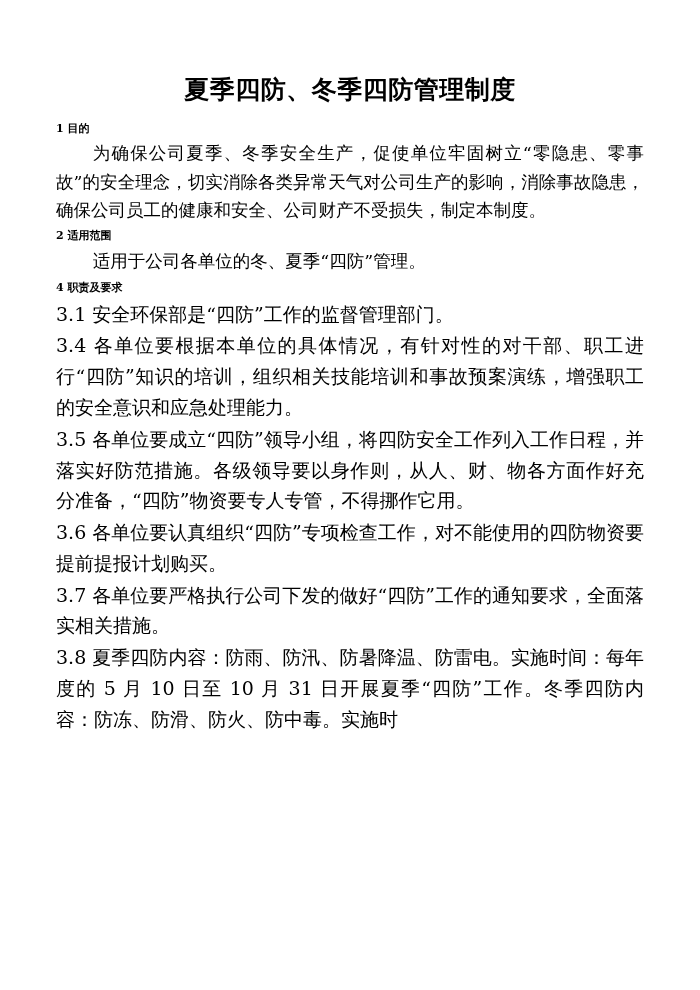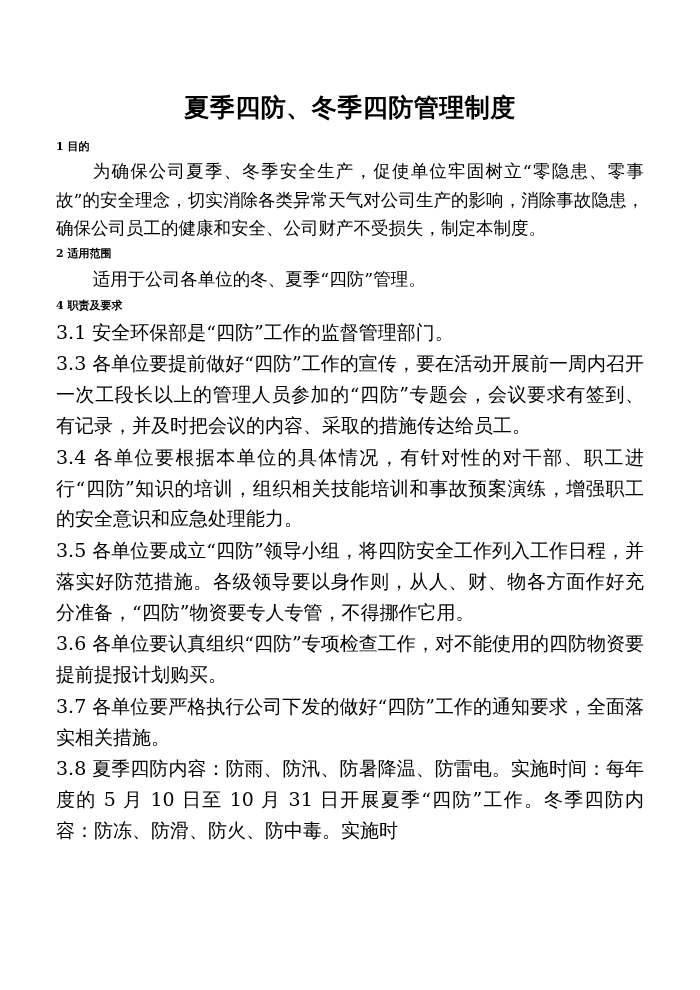--- a/index.html
+++ b/index.html
@@ -11,21 +11,21 @@
     height: 990px;
     background: #ffffff;
     font-family: "DejaVu Serif", "Liberation Serif", serif;
     color: #000000;
     overflow: hidden;
   }
   .page {
     width: 700px;
     height: 794px;
     box-sizing: border-box;
-    padding: 74px 56px 20px 56px;
+    padding: 56px 56px 20px 56px;
     position: relative;
   }
   .doc-title {
     text-align: center;
     font-size: 25px;
     font-weight: bold;
     letter-spacing: 0.5px;
     margin: 18px 0 14px 0;
     line-height: 1.3;
   }
@@ -62,20 +62,19 @@
 
   <div class="section-heading">1 目的</div>
   <p class="para indent">为确保公司夏季、冬季安全生产，促使单位牢固树立“零隐患、零事故”的安全理念，切实消除各类异常天气对公司生产的影响，消除事故隐患，确保公司员工的健康和安全、公司财产不受损失，制定本制度。</p>
 
   <div class="section-heading">2 适用范围</div>
   <p class="para indent">适用于公司各单位的冬、夏季“四防”管理。</p>
 
   <div class="section-heading">4 职责及要求</div>
 
   <p class="num-para">3.1 安全环保部是“四防”工作的监督管理部门。</p>
-  <p class="num-para">3.3 各单位要提前做好“四防”工作的宣传，要在活动开展前一周内召开一次工段长以上的管理人员参加的“四防”专题会，会议要求有签到、有记录，并及时把会议的内容、采取的措施传达给员工。</p>
   <p class="num-para">3.4 各单位要根据本单位的具体情况，有针对性的对干部、职工进行“四防”知识的培训，组织相关技能培训和事故预案演练，增强职工的安全意识和应急处理能力。</p>
   <p class="num-para">3.5 各单位要成立“四防”领导小组，将四防安全工作列入工作日程，并落实好防范措施。各级领导要以身作则，从人、财、物各方面作好充分准备，“四防”物资要专人专管，不得挪作它用。</p>
   <p class="num-para">3.6 各单位要认真组织“四防”专项检查工作，对不能使用的四防物资要提前提报计划购买。</p>
   <p class="num-para">3.7 各单位要严格执行公司下发的做好“四防”工作的通知要求，全面落实相关措施。</p>
   <p class="num-para">3.8 夏季四防内容：防雨、防汛、防暑降温、防雷电。实施时间：每年度的 5 月 10 日至 10 月 31 日开展夏季“四防”工作。冬季四防内容：防冻、防滑、防火、防中毒。实施时</p>
 
 </div>
 
 </body></html>

